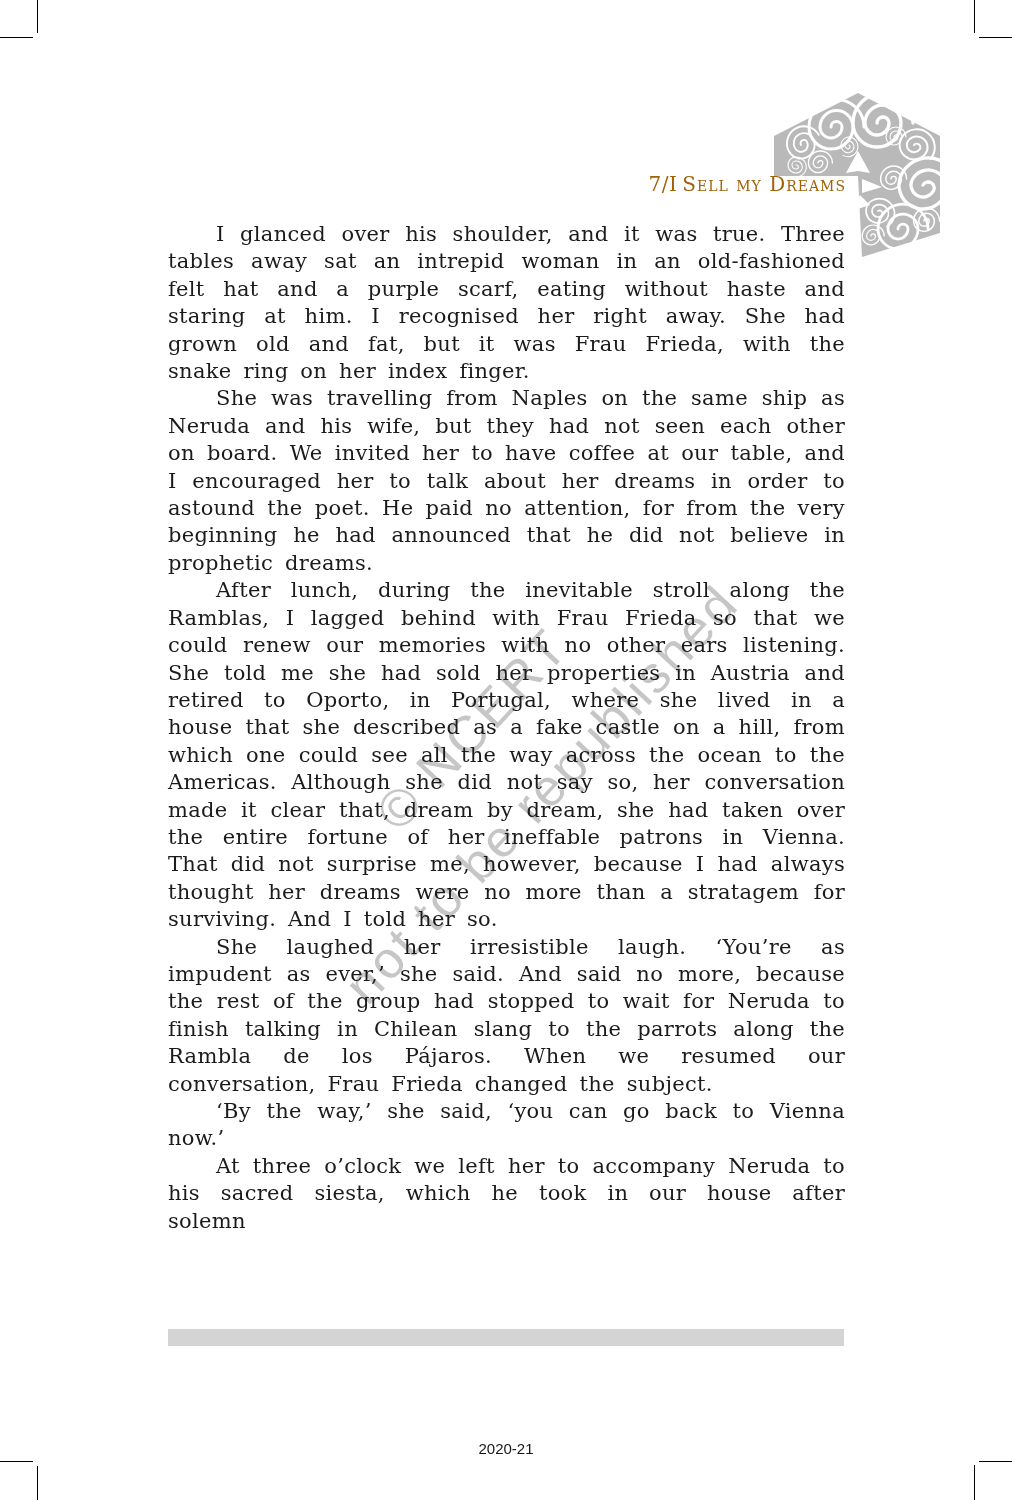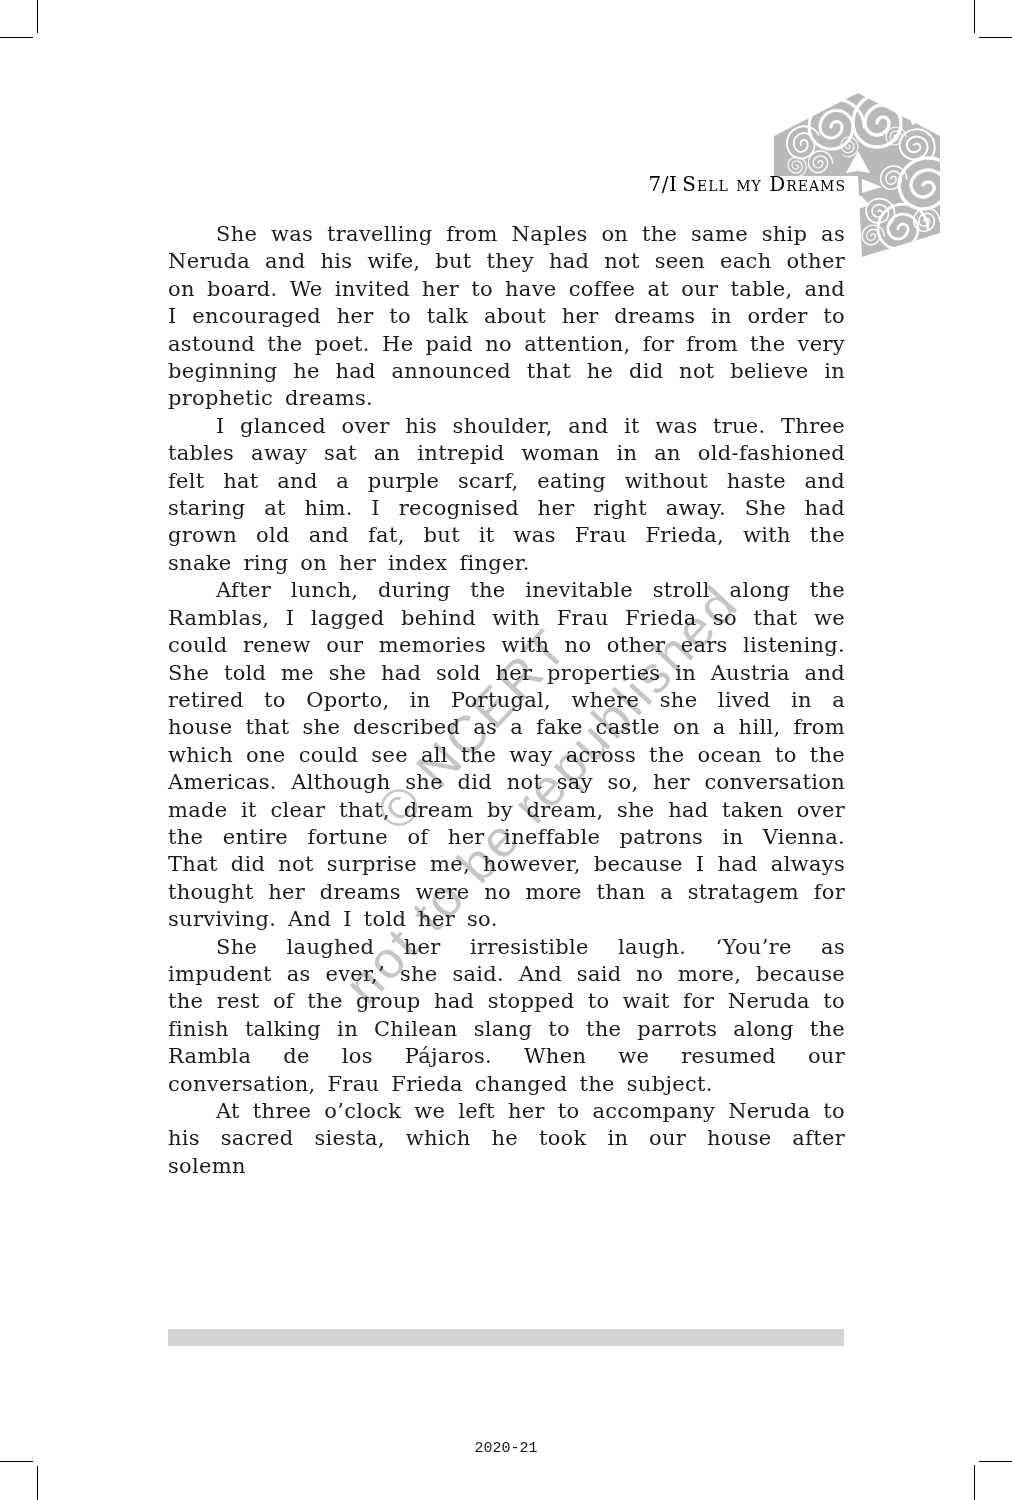--- a/index.html
+++ b/index.html
@@ -19,21 +19,21 @@
   .crop.bl-v { left:37px; top:1466px; height:34px; }
   .crop.br-h { top:1461px; left:979px; }
   .crop.br-v { left:974px; top:1465px; height:35px; }
 
   
   .ornament { position:absolute; left:774px; top:93px; width:166px; height:165px; z-index:1; }
 
   
   .running-head {
     position:absolute; top:172px; right:166px; z-index:2;
-    font-size:20px; color:#000000; letter-spacing:0.5px; white-space:nowrap;
+    font-size:20px; color:#a16207; letter-spacing:0.5px; white-space:nowrap;
   }
   .running-head .sc { font-variant:small-caps; margin-left:5px; letter-spacing:1px; }
 
   
   .watermark {
     position:absolute; left:507px; top:762px; z-index:1;
     transform:translate(-50%,-50%) rotate(-47deg);
     text-align:center; white-space:nowrap;
     font-family:"Liberation Sans", sans-serif;
     font-size:52px; line-height:95px; letter-spacing:3px;
@@ -49,21 +49,21 @@
   }
   .body-text p { margin:0; text-indent:48px; }
 
   
   .footer-bar {
     position:absolute; left:168px; top:1329px; width:676px; height:17px;
     background:var(--footer_bar_gray, #d4d4d4); z-index:2;
   }
   .year {
     position:absolute; top:1440px; left:0; width:100%; text-align:center;
-    font-family:Liberation Mono, monospace; font-size:15px; color:#161616; z-index:2;
+    font-family:Liberation Sans, sans-serif; font-size:15px; color:#161616; z-index:2;
   }
 </style>
 </head>
 <body>
 
 <div class="page">
 
   <div class="crop v tl-v"></div>
   <div class="crop h tl-h"></div>
   <div class="crop v tr-v"></div>
@@ -106,23 +106,24 @@
   <div class="running-head">
     <span>7/I</span><span class="sc">Sell my Dreams</span>
   </div>
 
   <div class="watermark">
     <div>© NCERT</div>
     <div>not to be republished</div>
   </div>
 
   <div class="body-text">
+    <p>I glanced over his shoulder, and it was true. Three tables away sat an intrepid woman in an old-fashioned felt hat and a purple scarf, eating without haste and staring at him. I recognised her right away. She had grown old and fat, but it was Frau Frieda, with the snake ring on her index finger.</p>
     <p>She was travelling from Naples on the same ship as Neruda and his wife, but they had not seen each other on board. We invited her to have coffee at our table, and I encouraged her to talk about her dreams in order to astound the poet. He paid no attention, for from the very beginning he had announced that he did not believe in prophetic dreams.</p>
-    <p>I glanced over his shoulder, and it was true. Three tables away sat an intrepid woman in an old-fashioned felt hat and a purple scarf, eating without haste and staring at him. I recognised her right away. She had grown old and fat, but it was Frau Frieda, with the snake ring on her index finger.</p>
     <p>After lunch, during the inevitable stroll along the Ramblas, I lagged behind with Frau Frieda so that we could renew our memories with no other ears listening. She told me she had sold her properties in Austria and retired to Oporto, in Portugal, where she lived in a house that she described as a fake castle on a hill, from which one could see all the way across the ocean to the Americas. Although she did not say so, her conversation made it clear that, dream by dream, she had taken over the entire fortune of her ineffable patrons in Vienna. That did not surprise me, however, because I had always thought her dreams were no more than a stratagem for surviving. And I told her so.</p>
     <p>She laughed her irresistible laugh. ‘You’re as impudent as ever,’ she said. And said no more, because the rest of the group had stopped to wait for Neruda to finish talking in Chilean slang to the parrots along the Rambla de los Pájaros. When we resumed our conversation, Frau Frieda changed the subject.</p>
+    <p>‘By the way,’ she said, ‘you can go back to Vienna now.’</p>
     <p>At three o’clock we left her to accompany Neruda to his sacred siesta, which he took in our house after solemn</p>
   </div>
 
   <div class="footer-bar"></div>
   <div class="year">2020-21</div>
 
 </div>
 
 </body></html>

